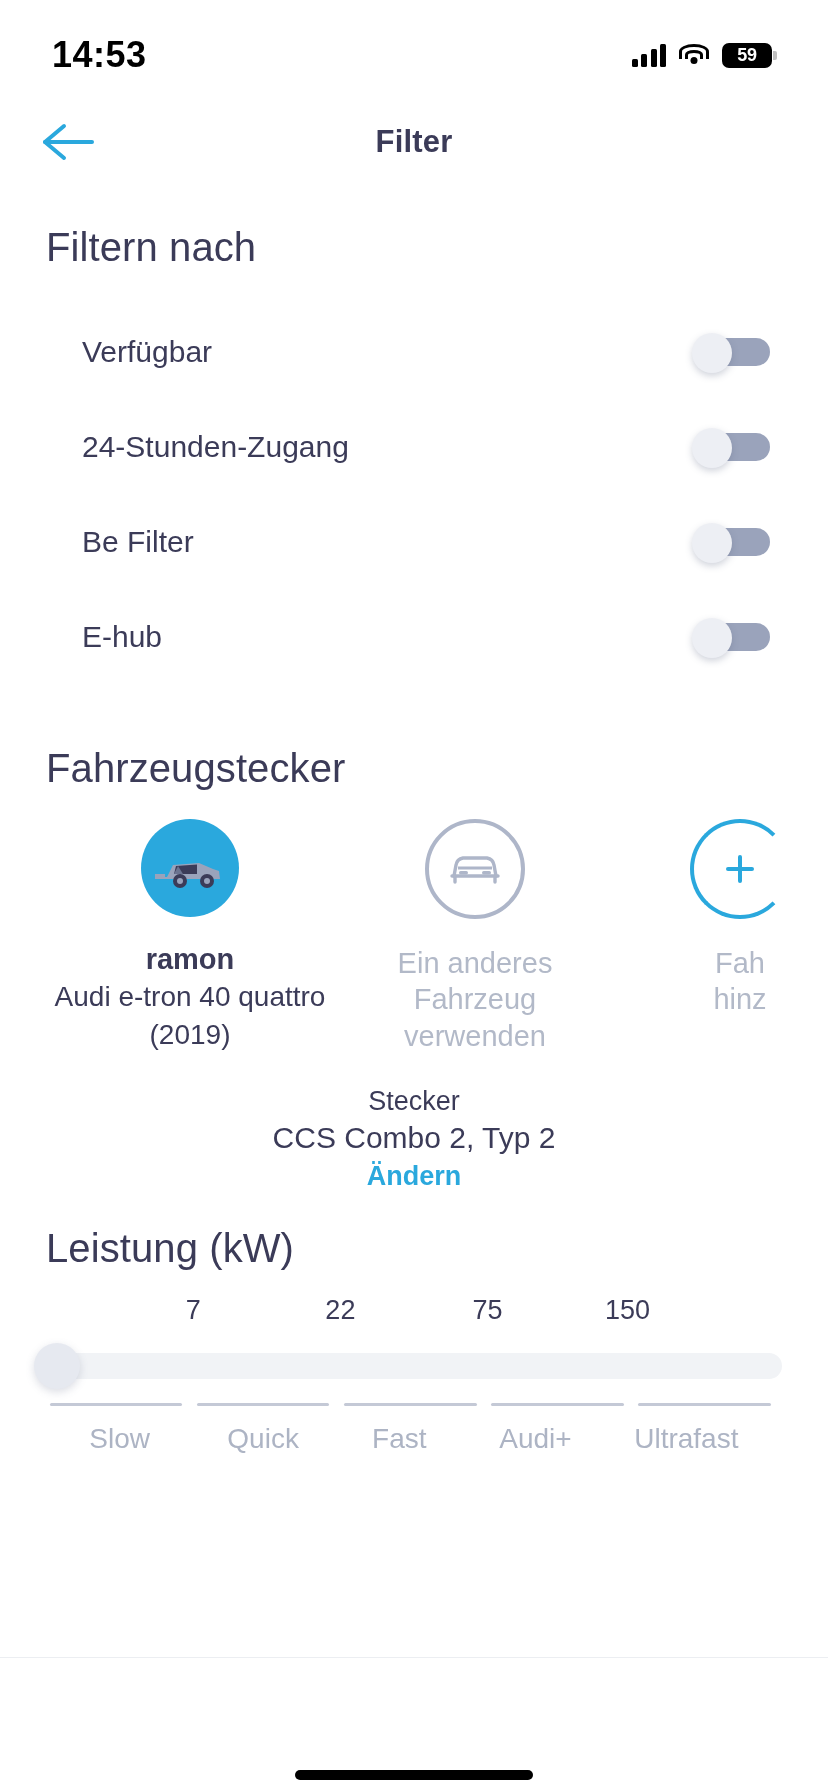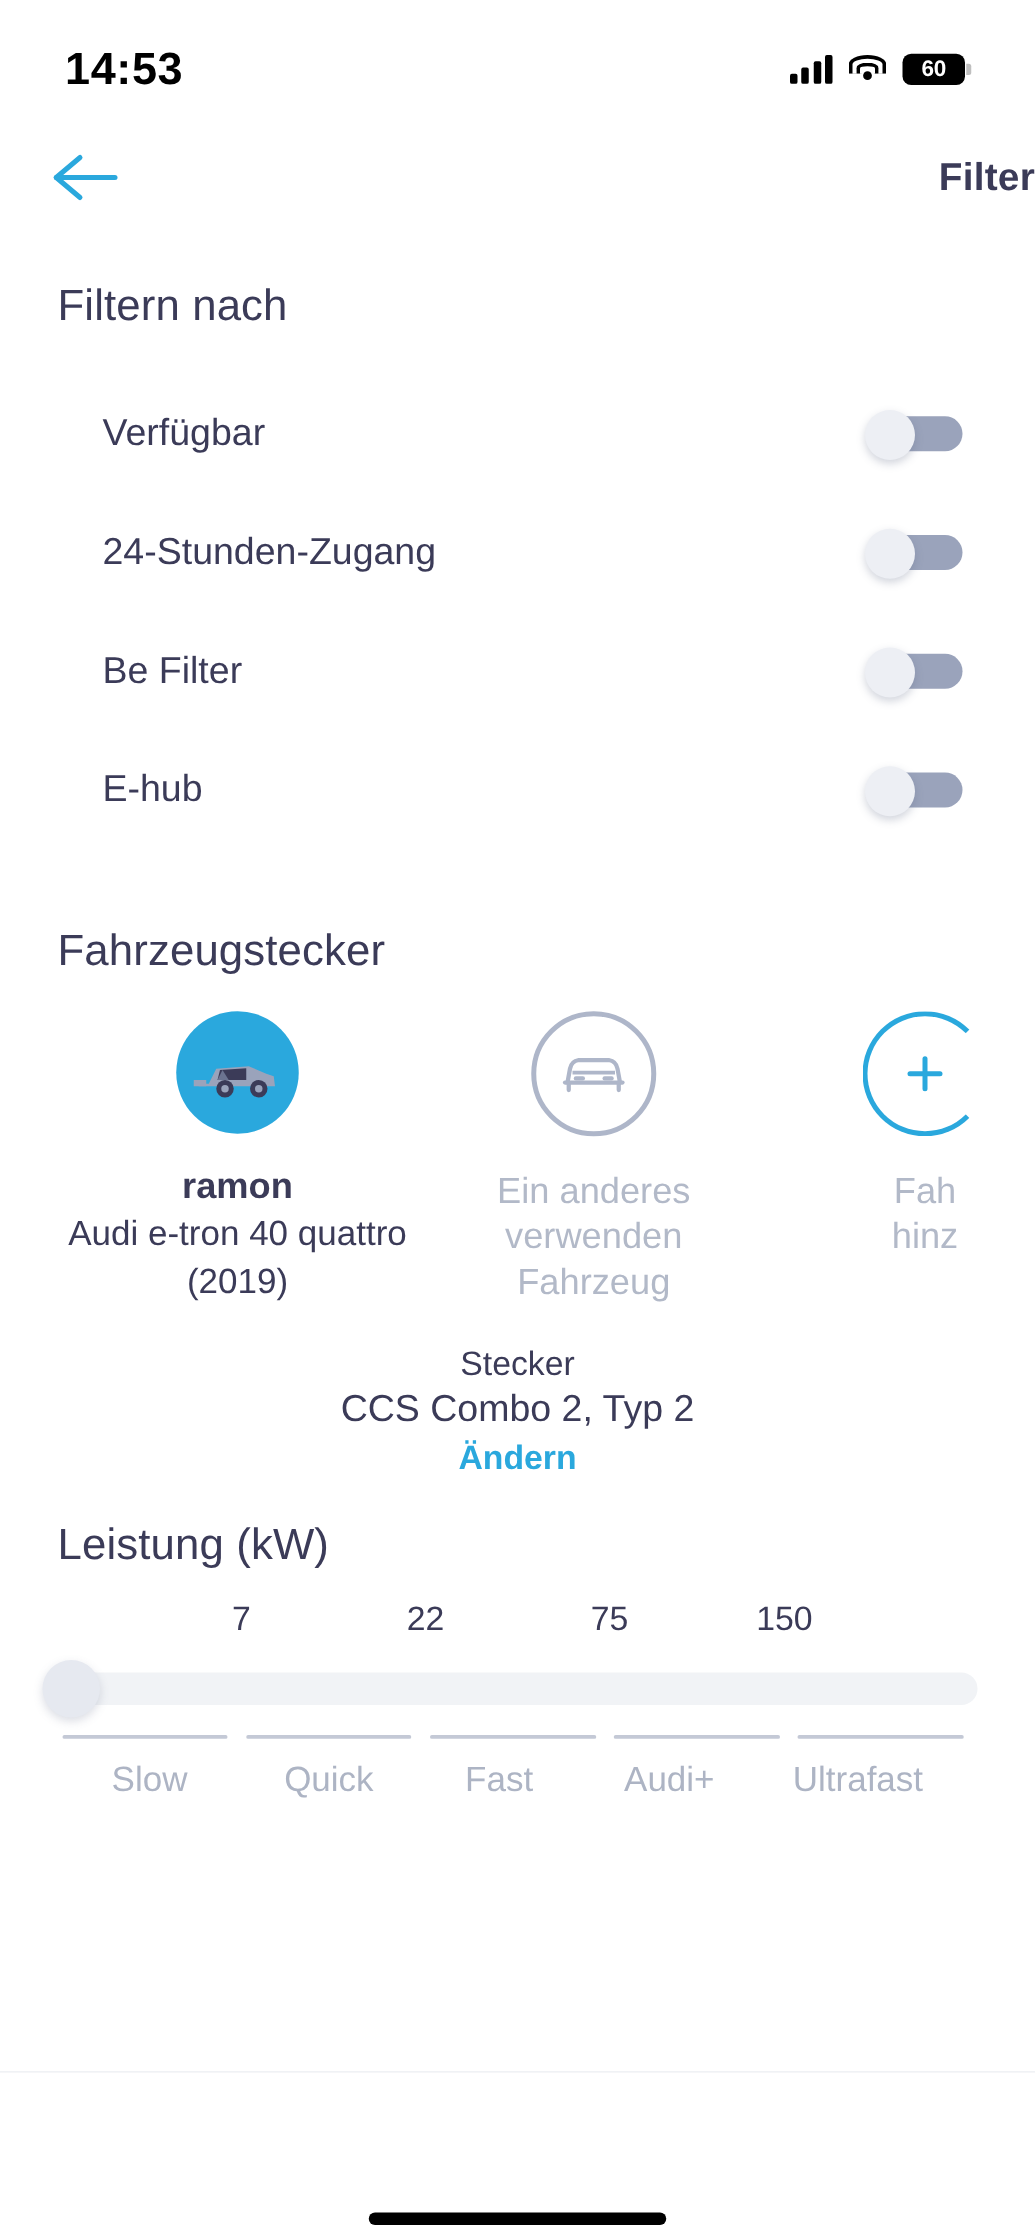--- a/index.html
+++ b/index.html
@@ -35,28 +35,28 @@
     border-radius:7px; display:flex; align-items:center; justify-content:center; }
   .batt-body b { color:#fff; font-size:18px; font-weight:700; letter-spacing:-.3px; }
   .batt-tip { position:absolute; right:-5px; top:8px; width:4px; height:9px;
     background:#bfbfbf; border-radius:0 2px 2px 0; }
 
   
   .navbar { position:absolute; top:92px; left:0; right:0; height:100px;
     display:flex; align-items:center; }
   .back-btn { position:absolute; left:28px; width:80px; height:70px;
     display:flex; align-items:center; justify-content:center; cursor:pointer; }
-  .nav-title { width:100%; text-align:right; font-size:31px; font-weight:700;
+  .nav-title { width:100%; text-align:center; font-size:31px; font-weight:700;
     color:#3b3b58; letter-spacing:.2px; }
 
   
   .content { position:absolute; top:192px; left:0; right:0; bottom:135px;
     overflow:hidden; }
 
-  .section-title { font-size:35px; color:#3b3b58; font-weight:400;
+  .section-title { font-size:40px; color:#3b3b58; font-weight:400;
     padding:0 0 0 46px; letter-spacing:.1px; }
   #filter-head { margin-top:33px; }
 
   .toggle-list { margin-top:34px; }
   .toggle-row { display:flex; align-items:center; justify-content:space-between;
     height:95px; padding:0 58px 0 82px; }
   .toggle-label { font-size:30px; color:#3b3b58; font-weight:400; }
   .switch { position:relative; width:78px; height:38px; }
   .switch .track { position:absolute; right:0; top:5px; width:70px; height:28px;
     background:#9aa3bb; border-radius:14px; }
@@ -134,21 +134,21 @@
           <i></i>
           <i></i>
         </div>
       <div class="wifi">
           <span></span>
           <span></span>
           <span></span>
         </div>
       <div class="batt">
         <div class="batt-body">
-            <b>60</b>
+            <b>59</b>
           </div>
         <div class="batt-tip"></div>
       </div>
     </div>
   </div>
 
   <div class="navbar">
     <div class="back-btn">
       <svg width="56" height="44" viewBox="0 0 56 44">
         <path d="M24 6 L5 22 L24 38" fill="none" stroke="#2aa8dd" stroke-width="4" stroke-linecap="round" stroke-linejoin="round"></path>
@@ -227,22 +227,22 @@
             <path d="M10 30 L12 19 Q13 13 19 12 L43 12 Q49 13 50 19 L52 30" fill="none" stroke="#aeb6c9" stroke-width="3.4" stroke-linecap="round"></path>
             <path d="M8 30 L54 30" fill="none" stroke="#aeb6c9" stroke-width="3.4" stroke-linecap="round"></path>
             <path d="M14 22 L48 22" fill="none" stroke="#aeb6c9" stroke-width="3"></path>
             <rect x="15" y="25" width="9" height="3.4" rx="1.7" fill="#aeb6c9"></rect>
             <rect x="38" y="25" width="9" height="3.4" rx="1.7" fill="#aeb6c9"></rect>
             <path d="M11 30 L11 36" stroke="#aeb6c9" stroke-width="3.4" stroke-linecap="round"></path>
             <path d="M51 30 L51 36" stroke="#aeb6c9" stroke-width="3.4" stroke-linecap="round"></path>
           </svg>
         </div>
         <div class="veh-muted">Ein anderes</div>
+        <div class="veh-muted" style="margin-top:0">Fahrzeug</div>
         <div class="veh-muted" style="margin-top:0">verwenden</div>
-        <div class="veh-muted" style="margin-top:0">Fahrzeug</div>
       </div>
 
       <div class="veh-card add">
         <div class="avatar-ring blue">
           <svg width="48" height="48" viewBox="0 0 48 48">
             <line x1="24" y1="12" x2="24" y2="36" stroke="#2aa8dd" stroke-width="4" stroke-linecap="round"></line>
             <line x1="12" y1="24" x2="36" y2="24" stroke="#2aa8dd" stroke-width="4" stroke-linecap="round"></line>
           </svg>
         </div>
         <div class="veh-muted">Fah</div>

